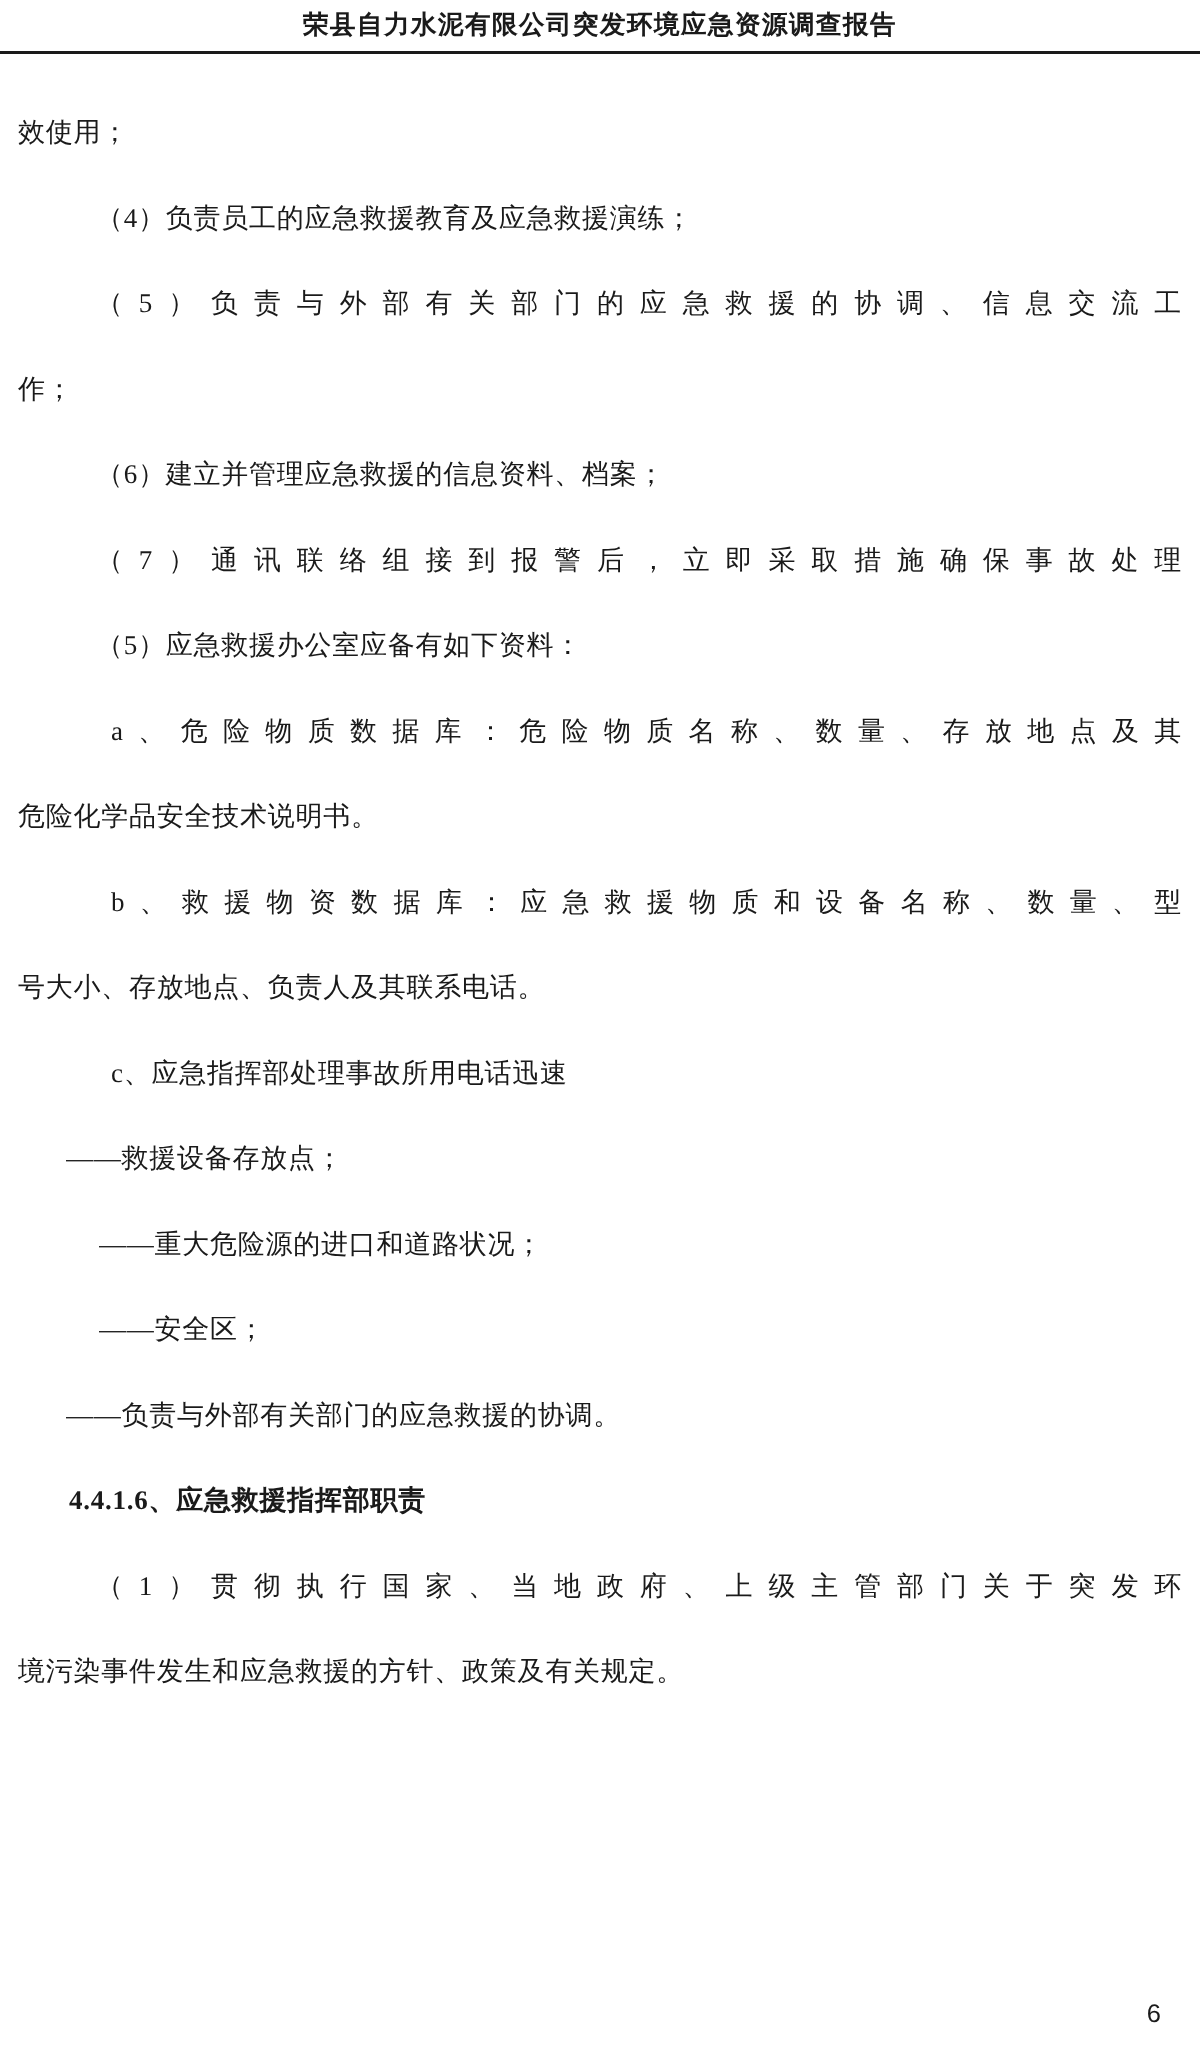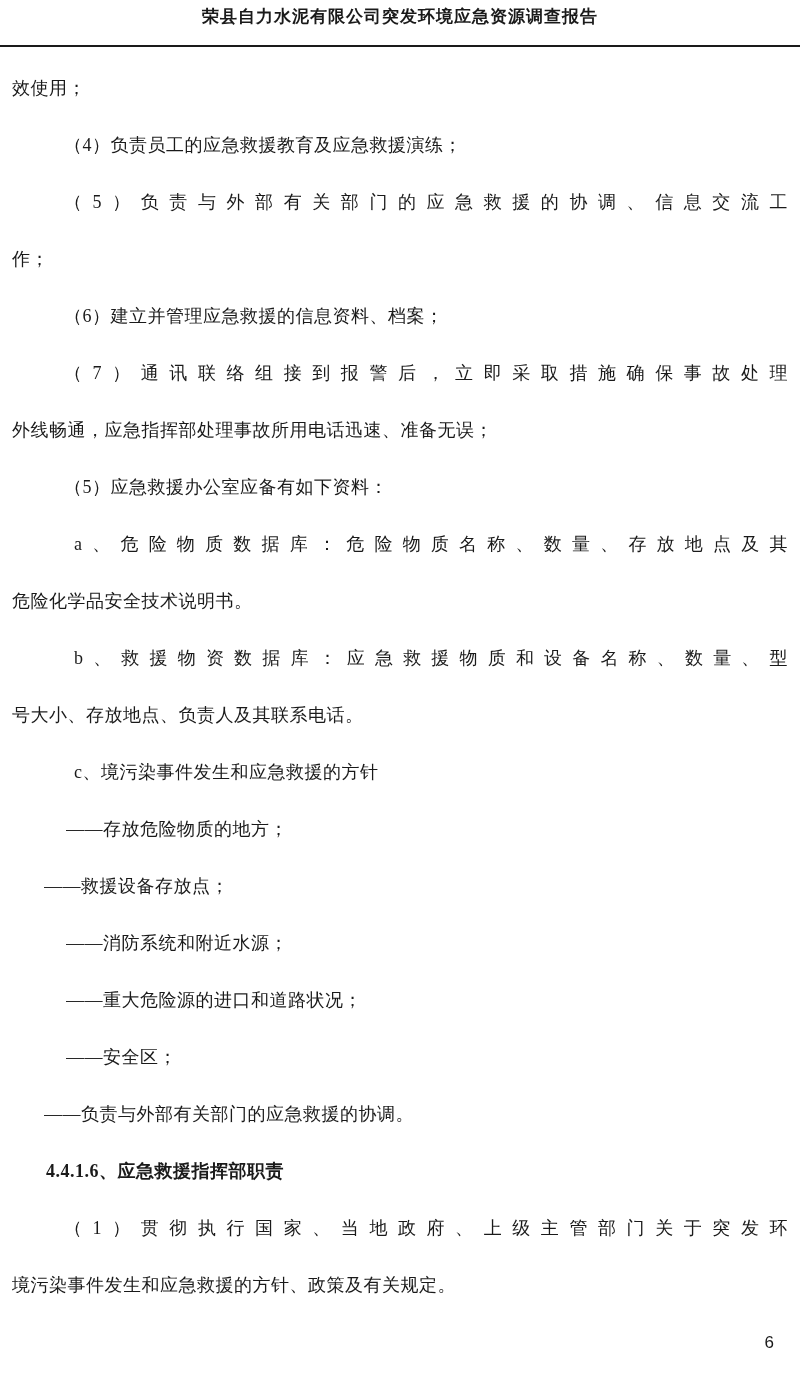--- a/index.html
+++ b/index.html
@@ -12,21 +12,21 @@
     position: relative;
     width: 800px;
     height: 1379px;
     background: var(--bg-color, #ffffff);
     color: var(--text-color, #1a1a1a);
     overflow: hidden;
   }
   .doc-header {
     position: absolute;
     top: 0; left: 0; right: 0;
-    height: 47px;
+    height: 36px;
     padding-top: 5px;
     border-bottom: 2px solid var(--rule-color, #1a1a1a);
     text-align: center;
   }
   .doc-header-title {
     font-size: 17px;
     font-weight: bold;
     letter-spacing: 1px;
     line-height: 24px;
   }
@@ -78,30 +78,27 @@
   </header>
 
   <main class="doc-body" id="doc-body">
 
   <div class="line kind-flush">效使用；</div>
       <div class="line kind-para">（4）负责员工的应急救援教育及应急救援演练；</div>
       <div class="line kind-para justify">（5）负责与外部有关部门的应急救援的协调、信息交流工</div>
       <div class="line kind-flush">作；</div>
       <div class="line kind-para">（6）建立并管理应急救援的信息资料、档案；</div>
       <div class="line kind-para justify">（7）通讯联络组接到报警后，立即采取措施确保事故处理</div>
-      <div class="line kind-flush">外线畅通，应急指挥部处理事故所用电话迅速、准备无误；</div>
       <div class="line kind-para">（5）应急救援办公室应备有如下资料：</div>
       <div class="line kind-item justify">a、危险物质数据库：危险物质名称、数量、存放地点及其</div>
       <div class="line kind-flush">危险化学品安全技术说明书。</div>
       <div class="line kind-item justify">b、救援物资数据库：应急救援物质和设备名称、数量、型</div>
       <div class="line kind-flush">号大小、存放地点、负责人及其联系电话。</div>
-      <div class="line kind-item">c、境污染事件发生和应急救援的方针</div>
-      <div class="line kind-dash">——存放危险物质的地方；</div>
+      <div class="line kind-item">c、应急指挥部处理事故所用电话迅速</div>
       <div class="line kind-dash-alt">——救援设备存放点；</div>
-      <div class="line kind-dash">——消防系统和附近水源；</div>
       <div class="line kind-dash">——重大危险源的进口和道路状况；</div>
       <div class="line kind-dash">——安全区；</div>
       <div class="line kind-dash-alt">——负责与外部有关部门的应急救援的协调。</div>
       <div class="line kind-heading">4.4.1.6、应急救援指挥部职责</div>
       <div class="line kind-para justify">（1）贯彻执行国家、当地政府、上级主管部门关于突发环</div>
       <div class="line kind-flush">境污染事件发生和应急救援的方针、政策及有关规定。</div>
     </main>
 
   <footer>
     <span class="page-number">6</span>

